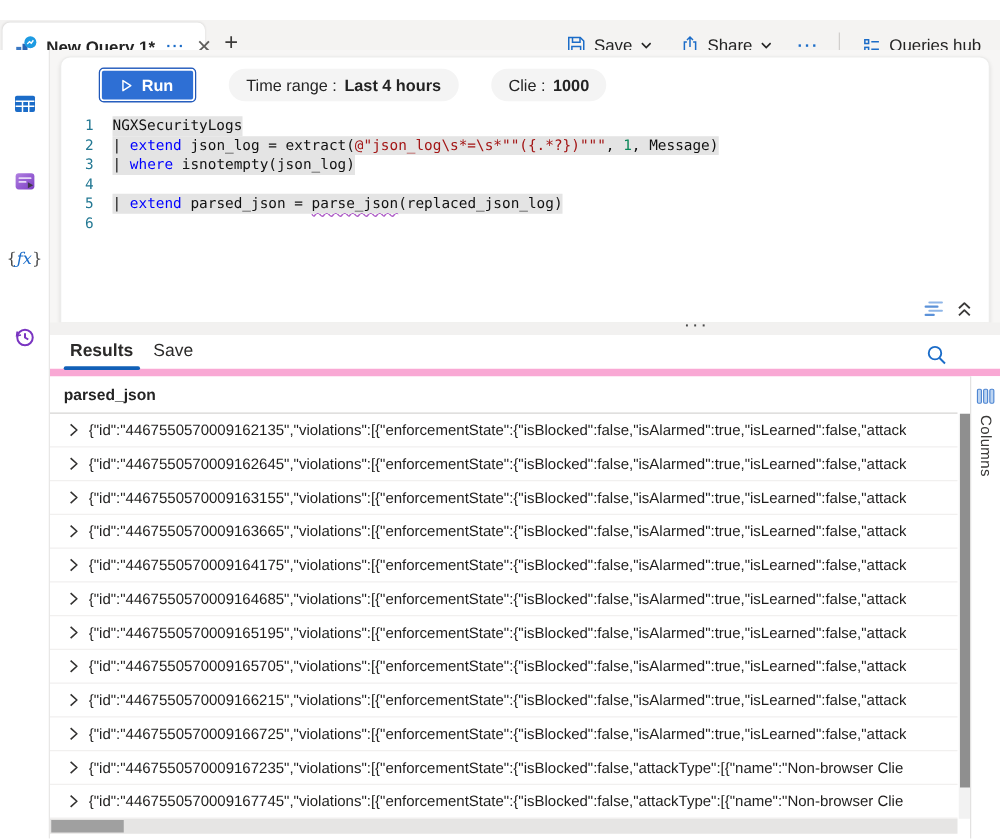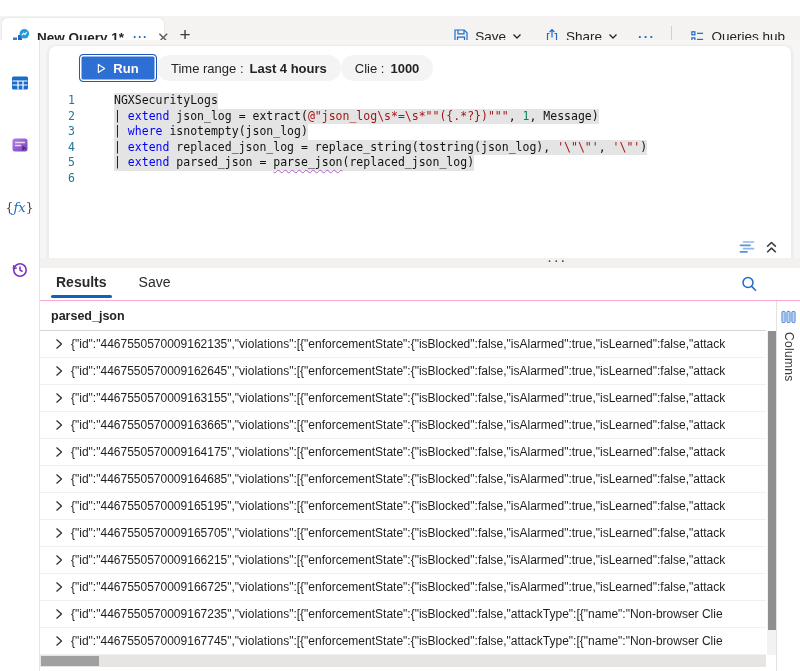--- a/index.html
+++ b/index.html
@@ -31,53 +31,53 @@
   .fx-icon { font-size:13px; color:#4a4a4a; font-family:"DejaVu Serif", serif; white-space:nowrap; }
   .fx-icon .fx { color:#1b6cc8; font-style:italic; }
 
   .workspace { position:absolute; left:40px; top:40px; width:760px; height:228px; background:#f7f6f5; }
 
   
   .editor-card { position:absolute; left:48px; top:45px; width:744px; height:213px; background:#fff;
                  border:1px solid #ececeb; border-bottom:none; border-radius:8px 8px 0 0;
                  box-shadow:0 1.6px 3.6px rgba(0,0,0,.10); }
   .ed-toolbar { position:absolute; left:0; top:0; width:100%; height:44px; display:flex; align-items:center;
-                padding-left:30px; gap:0; }
+                padding-left:30px; gap:26px; }
   .run-btn { height:28px; width:78px; background:#2e6fd4; border:1px solid #2057b8; border-radius:4px;
              box-shadow: inset 0 0 0 1.5px #ffffff; color:#fff; font-size:13px; font-weight:600;
              display:flex; align-items:center; justify-content:center; gap:7px; cursor:pointer; }
   .pill { height:26px; background:#f4f4f4; border-radius:13px; display:flex; align-items:center;
           padding:0 14px; font-size:13px; gap:6px; cursor:pointer; white-space:nowrap; }
   .pill .val { font-weight:700; }
   .mode-select { position:absolute; right:19px; top:9px; width:118px; height:27px; border:1px solid #8a8886;
                  border-radius:2px; background:#fff; display:flex; align-items:center; justify-content:space-between;
                  padding:0 9px 0 11px; font-size:13px; cursor:pointer; }
 
   
   .code { position:absolute; left:0; top:47px; width:100%; font-family:"DejaVu Sans Mono", monospace;
           font-size:11.5px; line-height:15.6px; }
   .code-line { display:flex; white-space:pre; }
   .ln { width:26px; text-align:right; color:#237893; margin-right:15px; flex:none; }
-  .lc { background:#e4e4e4;margin-left:24px; }
+  .lc { background:#e4e4e4; }
   .tok-txt { color:#111; }
   .tok-kw { color:#0000ff; }
   .tok-str { color:#a31515; }
   .tok-num { color:#098658; }
   .tok-err { color:#111; text-decoration:underline wavy #b05fc9; text-decoration-thickness:1px; text-underline-offset:2.5px; }
   .card-corner-icons { position:absolute; right:13px; bottom:4px; display:flex; align-items:center; gap:8px; }
   .corner-ic { cursor:pointer; display:flex; align-items:center; }
 
   
   .splitter { position:absolute; left:40px; top:258px; width:760px; height:10px; background:#f2f1f0; cursor:row-resize; }
   .splitter .dots { position:absolute; left:508px; top:-3px; font-size:11px; letter-spacing:3px; color:#4a4a4a; font-weight:700; }
 
   
   .results { position:absolute; left:40px; top:268px; width:760px; height:403px; background:#fff; }
-  .res-tabs { position:absolute; left:0; top:0; width:100%; height:33px; border-bottom:1px solid #f9a8d4;
-              display:flex; align-items:center; padding-left:14px; gap:28px; }
+  .res-tabs { position:absolute; left:0; top:0; width:100%; height:33px; border-bottom:6px solid #f9a8d4;
+              display:flex; align-items:center; padding-left:14px; gap:12px; }
   .res-tab { font-size:14px; color:#2b2a29; cursor:pointer; position:relative; padding:4px 2px 8px; }
   .res-tab.active { font-weight:700; }
   .res-tab.active::after { content:""; position:absolute; left:-3px; right:-3px; bottom:0; height:3px;
                            background:#1160b7; border-radius:2px; }
   .res-search { position:absolute; right:42px; top:7px; cursor:pointer; }
 
   .grid-header { position:absolute; left:0; top:33px; width:726px; height:30px; border-bottom:1px solid #d6d5d4;
                  display:flex; align-items:center; padding-left:11px; font-size:12.5px; font-weight:700; cursor:pointer; }
   .grid-rows { position:absolute; left:0; top:63px; width:726px; }
   .grid-row { height:27px; display:flex; align-items:center; border-bottom:1px solid #f1f0ef;
@@ -213,21 +213,21 @@
       <div class="pill">
         <span>Clie :</span>
         <span class="val">1000</span>
       </div>
     </div>
 
     <div class="code">
         <div class="code-line"><span class="ln">1</span><span class="lc"><span class="tok-txt">NGXSecurityLogs</span></span></div>
         <div class="code-line"><span class="ln">2</span><span class="lc"><span class="tok-txt">| </span><span class="tok-kw">extend</span><span class="tok-txt"> json_log = extract(</span><span class="tok-str">@"json_log\s*=\s*""({.*?})"""</span><span class="tok-txt">, </span><span class="tok-num">1</span><span class="tok-txt">, Message)</span></span></div>
         <div class="code-line"><span class="ln">3</span><span class="lc"><span class="tok-txt">| </span><span class="tok-kw">where</span><span class="tok-txt"> isnotempty(json_log)</span></span></div>
-        <div class="code-line"><span class="ln">4</span><span class="lc"><span class="tok-txt">| </span><span class="tok-kw">extend</span><span class="tok-txt"> replaced_json_log = replace_string(tostring(json_log), </span><span class="tok-str">'\"\"'</span><span class="tok-txt">, </span><span class="tok-str">'\"'</span><span class="tok-txt">)</span></span></div>
+        <div class="code-line"><span class="ln">4</span></div>
         <div class="code-line"><span class="ln">5</span><span class="lc"><span class="tok-txt">| </span><span class="tok-kw">extend</span><span class="tok-txt"> parsed_json = </span><span class="tok-err">parse_json</span><span class="tok-txt">(replaced_json_log)</span></span></div>
         <div class="code-line"><span class="ln">6</span></div>
       </div>
 
     <div class="card-corner-icons">
       <span class="corner-ic">
         <svg width="18" height="14" viewBox="0 0 18 14" fill="none" stroke-linecap="round">
           <path d="M4.5 2 H14.5" stroke="#8fb6e8" stroke-width="1.7"></path>
           <path d="M1.5 5.3 H11" stroke="#5b91d8" stroke-width="1.7"></path>
           <path d="M4.5 8.6 H14.5" stroke="#8fb6e8" stroke-width="1.7"></path>

